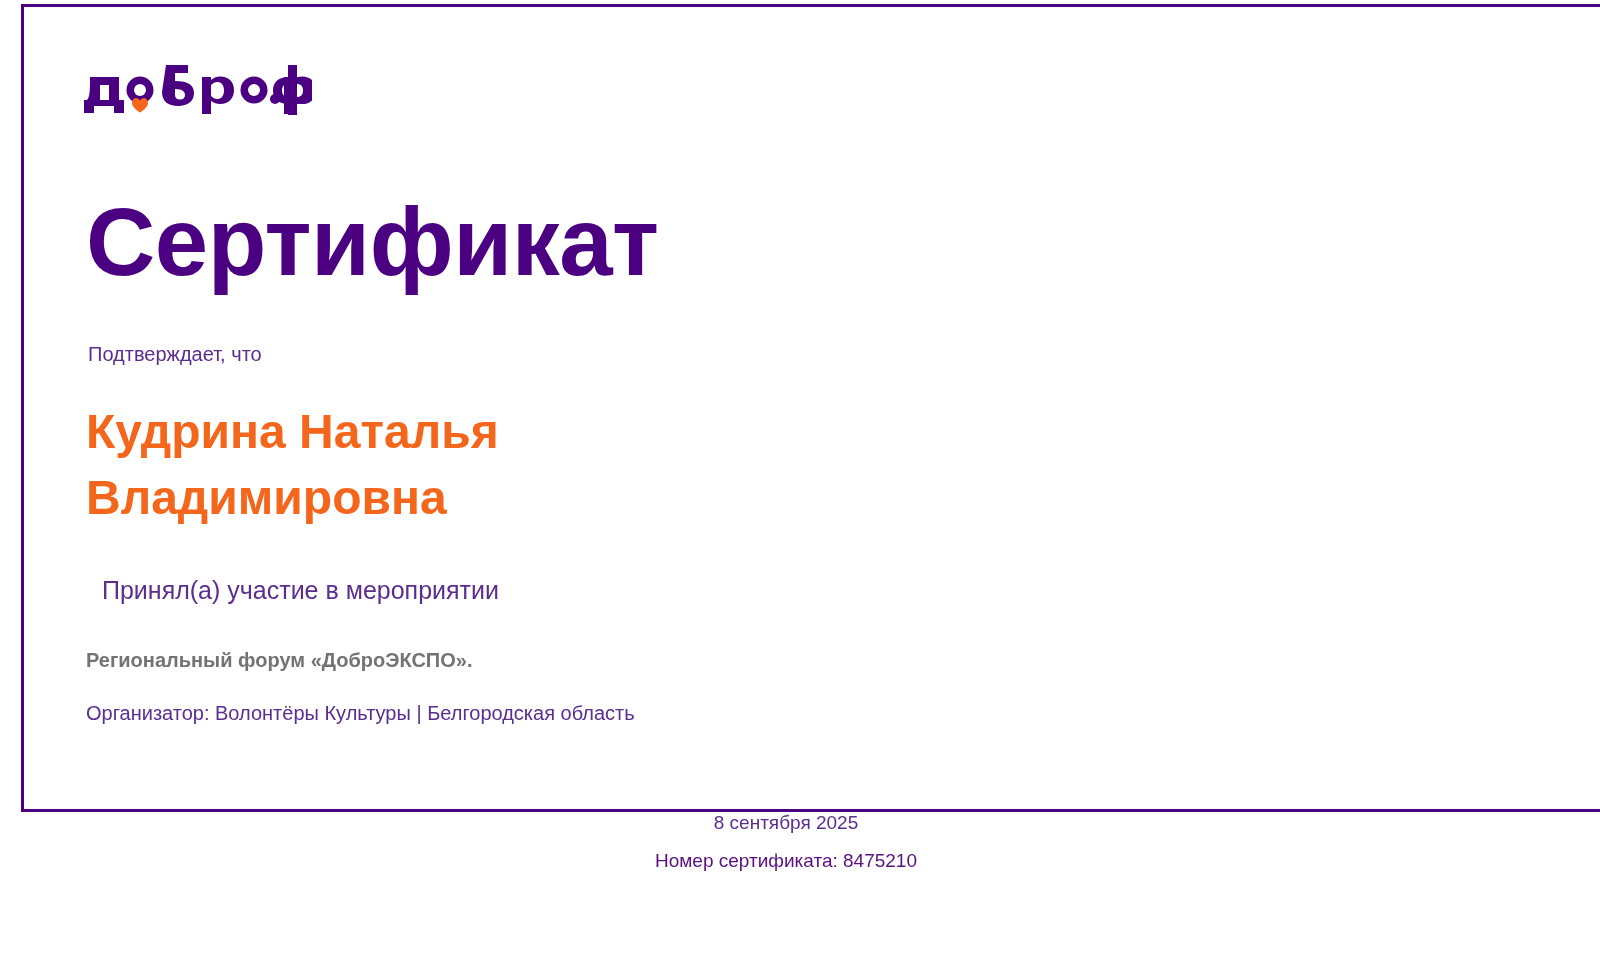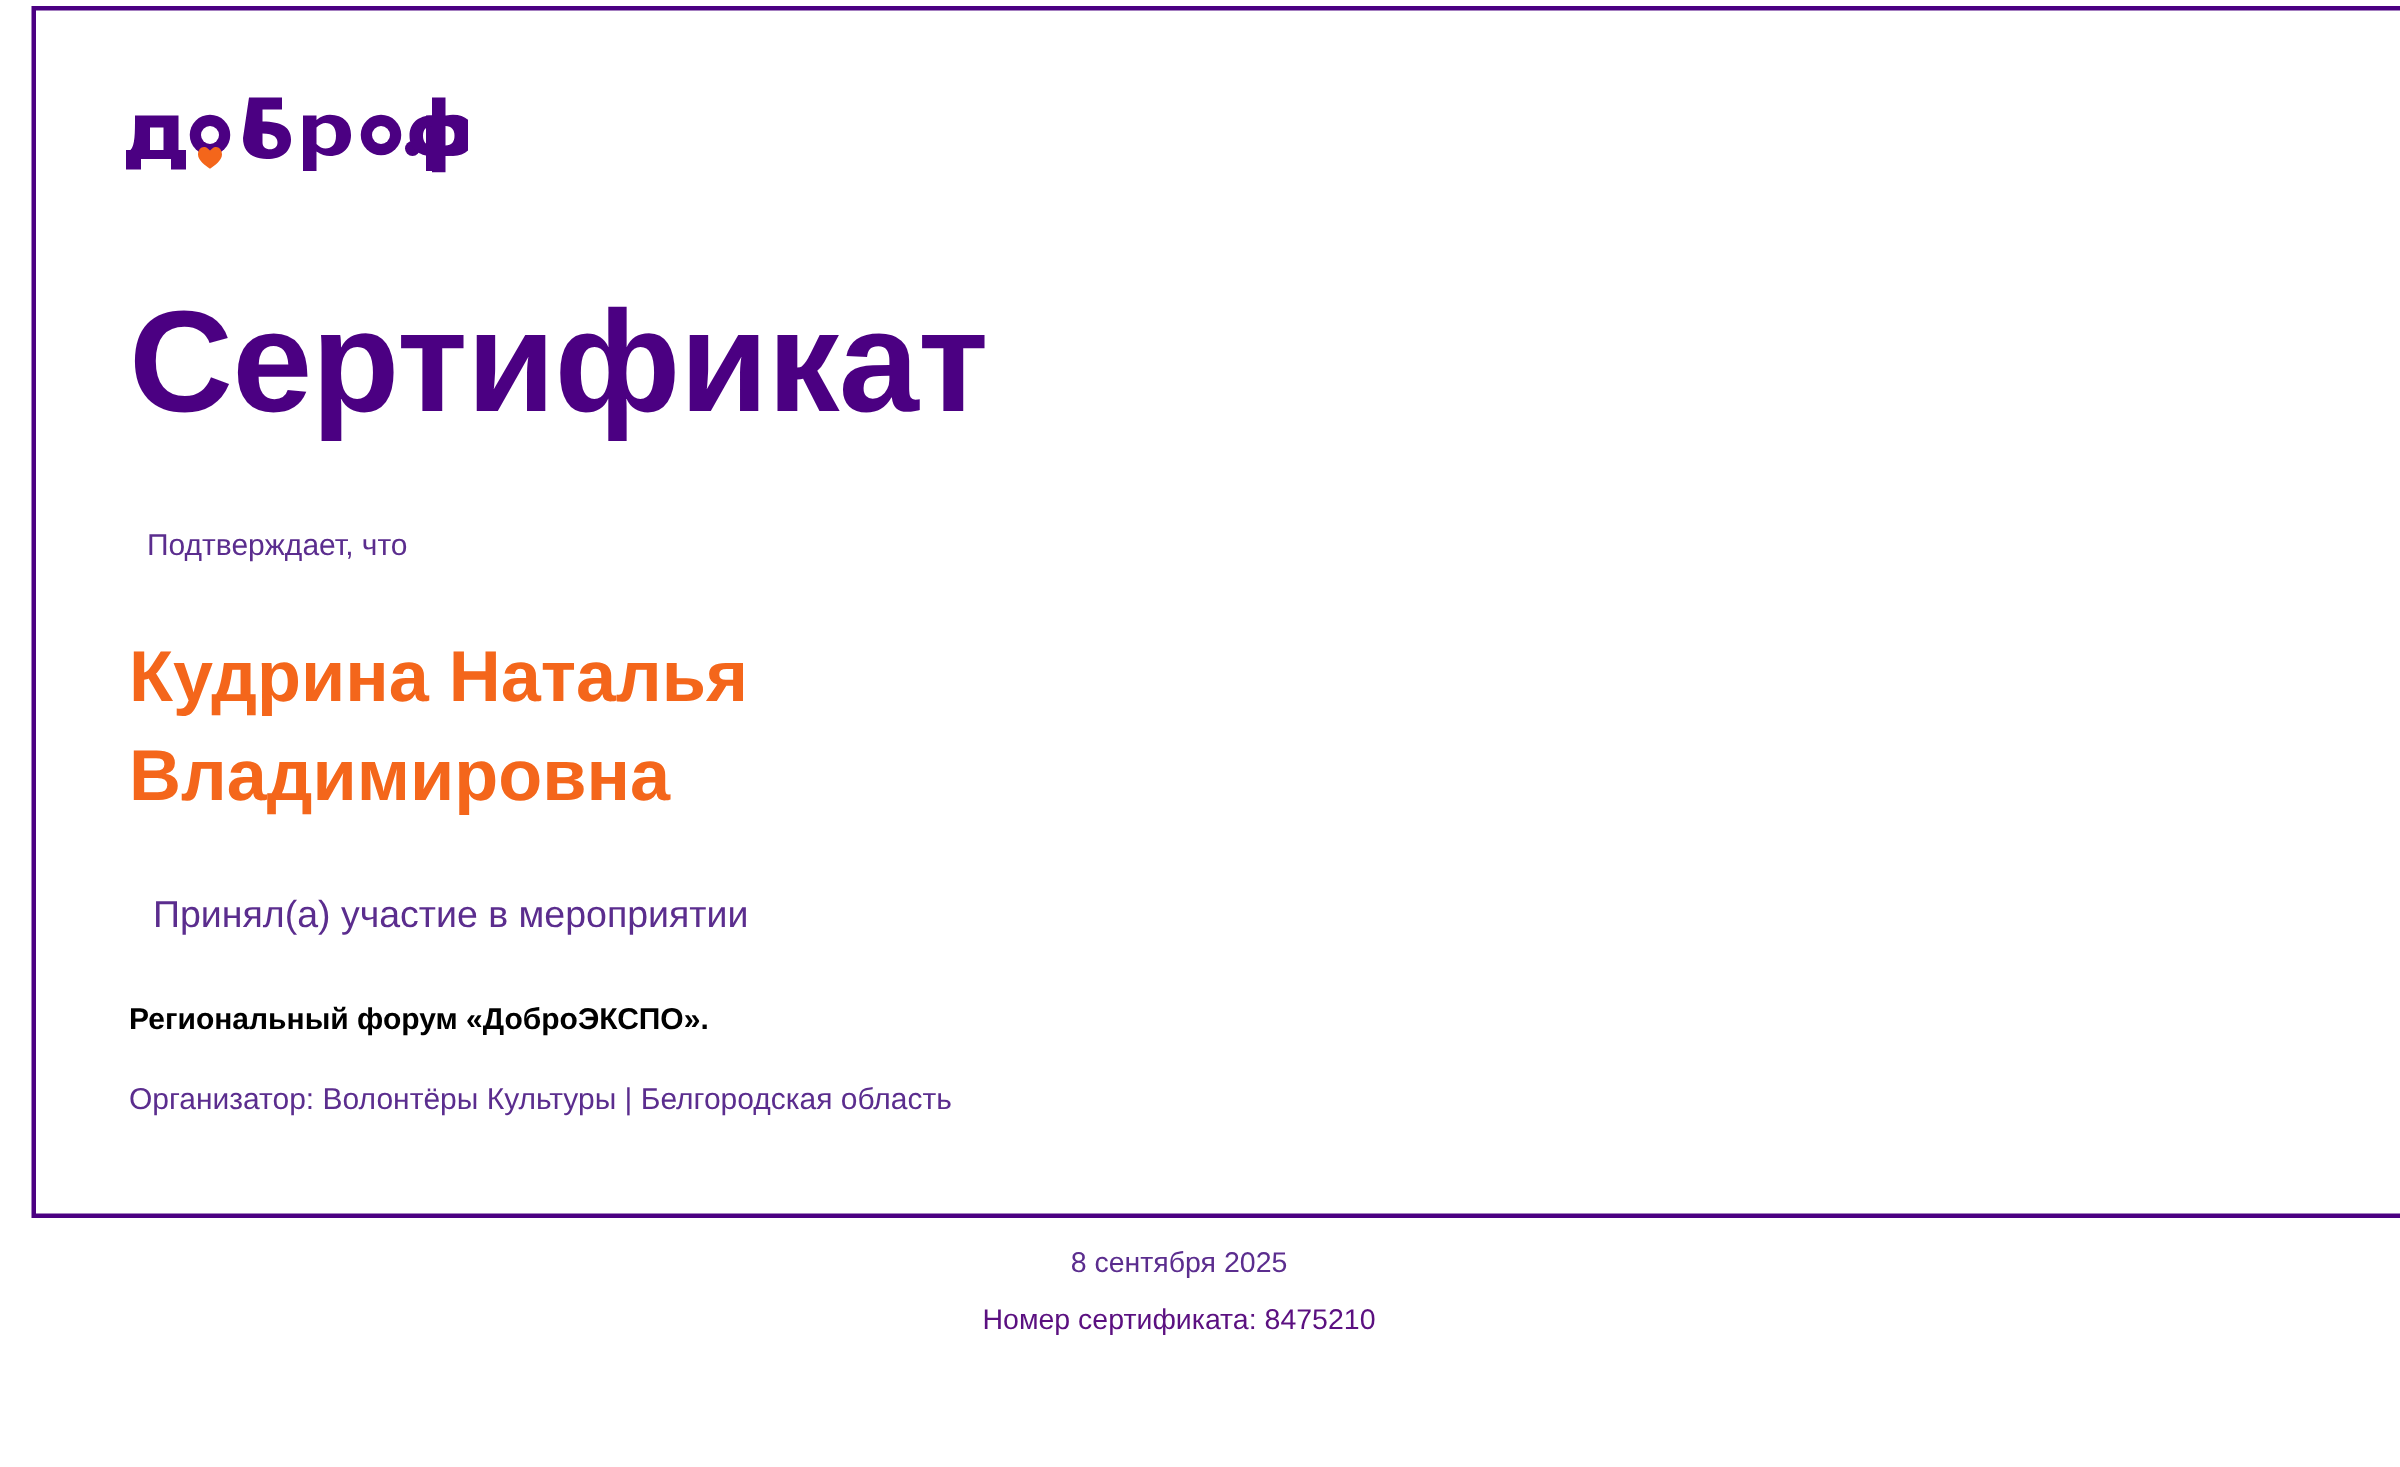--- a/index.html
+++ b/index.html
@@ -48,21 +48,21 @@
   .cert-title {
     margin: 0;
     font-size: 96px;
     line-height: 110px;
     font-weight: bold;
     color: #4B0082;
     letter-spacing: -0.5px;
   }
 
   .intro-line {
-    margin: 12px;
+    margin: 2px;
     padding-top: 42px;
     font-size: 20px;
     line-height: 26px;
     color: #5B2D8E;
   }
 
   .recipient-name {
     margin: 0;
     padding-top: 30px;
     max-width: 520px;
@@ -79,21 +79,21 @@
     line-height: 26px;
     color: #5B2D8E;
   }
 
   .event-name {
     margin: 0;
     padding-top: 28px;
     font-size: 20px;
     line-height: 26px;
     font-weight: bold;
-    color: #000000;
+    color: #737373;
   }
 
   .organizer-line {
     margin: 0;
     padding-top: 27px;
     font-size: 20px;
     line-height: 26px;
     color: #5B2D8E;
   }
 

